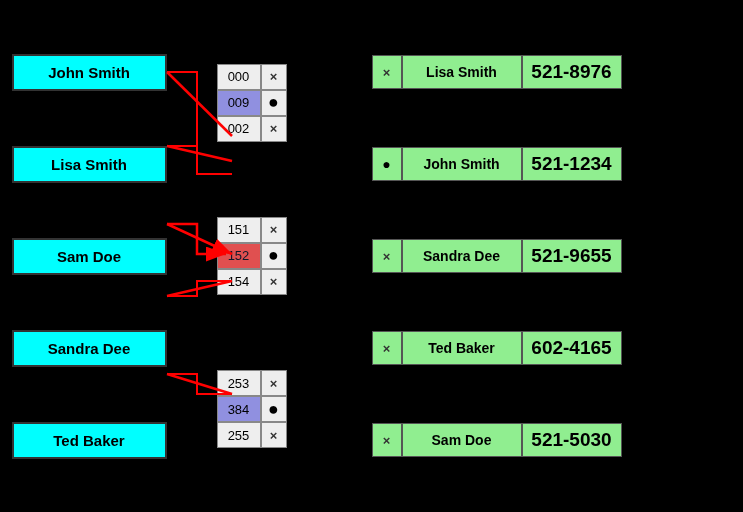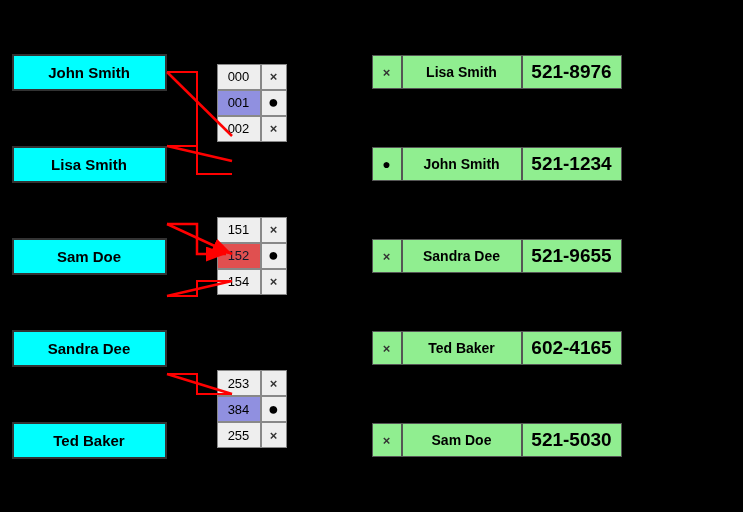--- a/index.html
+++ b/index.html
@@ -196,21 +196,21 @@
     <div class="middle-col">
 
       <div class="bucket-group">
         <div class="bucket-row">
           <div class="bucket-num">000</div>
           <div class="bucket-icon">
               <span class="icon-x">×</span>
             </div>
         </div>
         <div class="bucket-row">
-          <div class="bucket-num highlight-blue">001</div>
+          <div class="bucket-num highlight-blue">009</div>
           <div class="bucket-icon has-dot">
               <span class="icon-dot">●</span>
             </div>
         </div>
         <div class="bucket-row">
           <div class="bucket-num">002</div>
           <div class="bucket-icon">
               <span class="icon-x">×</span>
             </div>
         </div>

